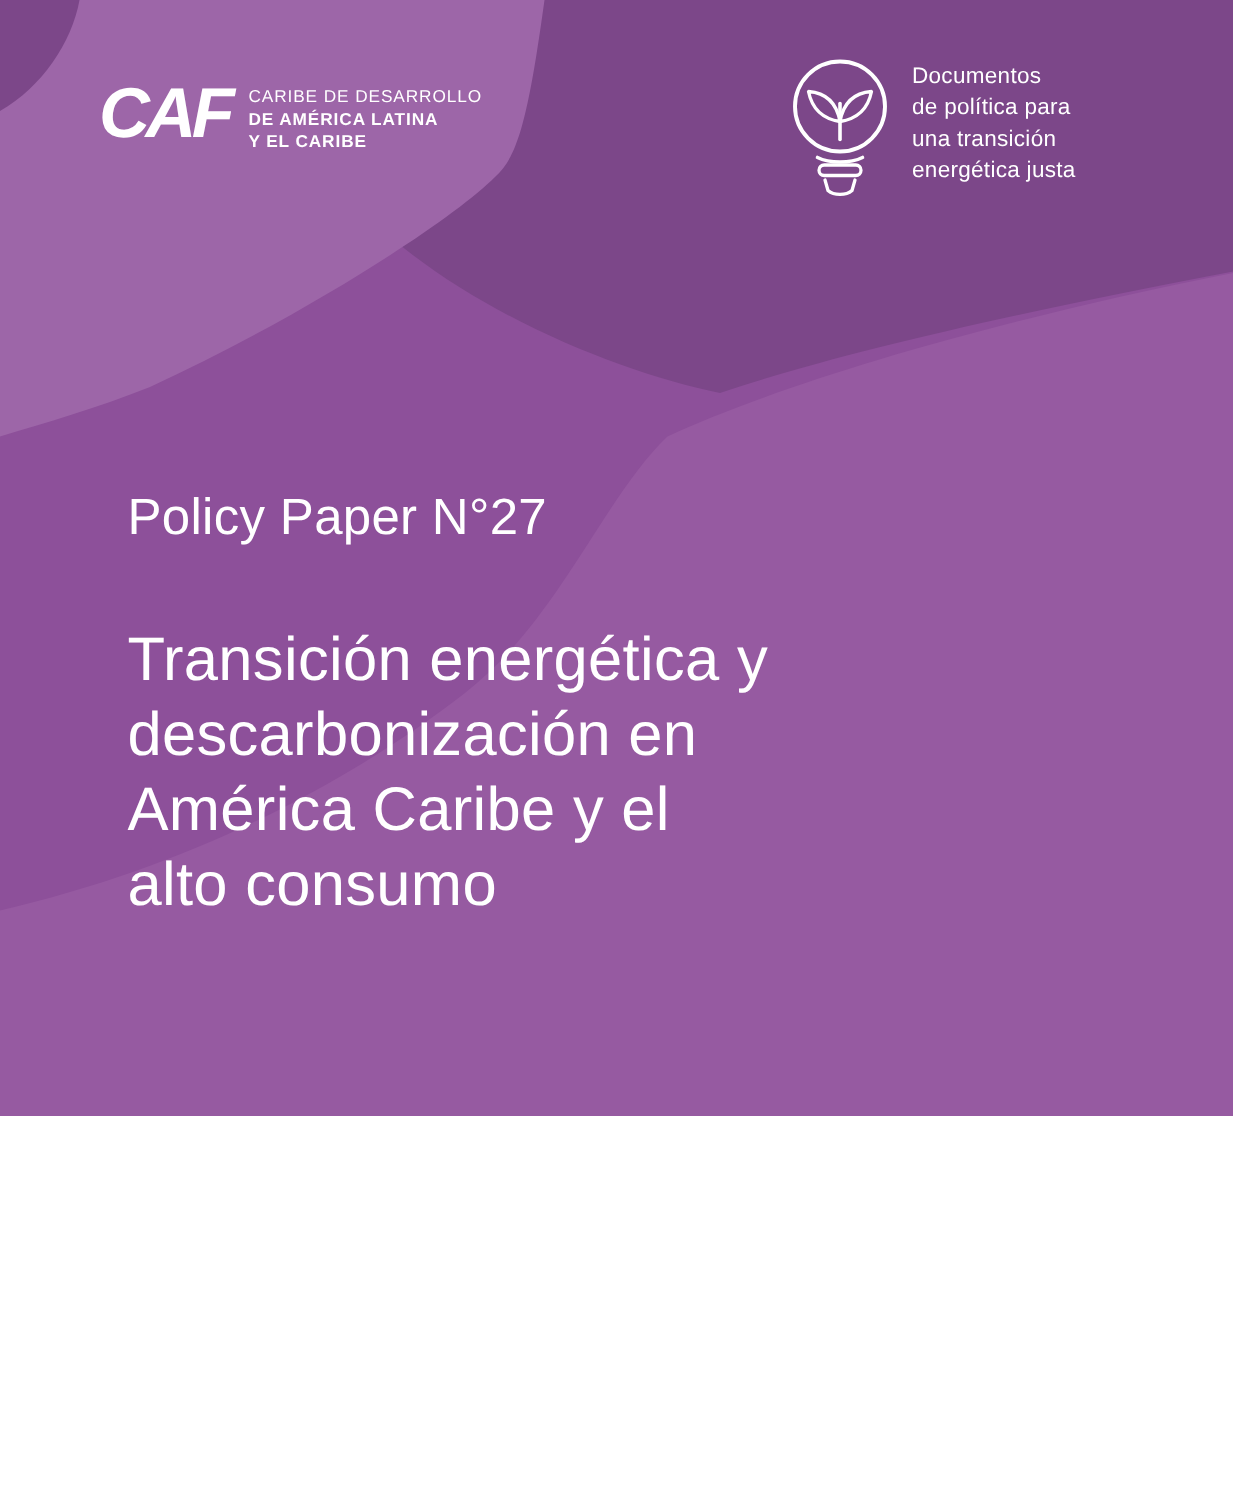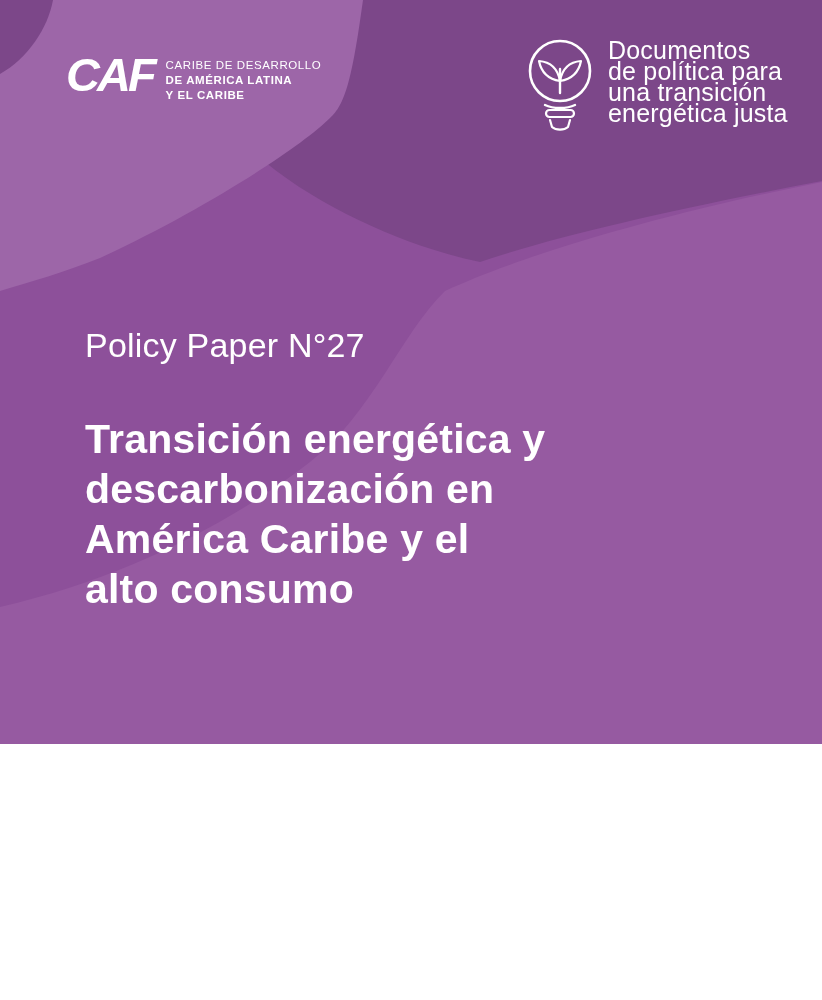--- a/index.html
+++ b/index.html
@@ -18,25 +18,25 @@
   .caf-wordmark{
     font-size:47px;font-weight:900;font-style:italic;
     letter-spacing:-3px;line-height:46px;
   }
   .caf-lines{margin-left:12px;margin-top:6px;font-size:11.5px;line-height:15px;}
   .caf-lines .l1{font-weight:400;letter-spacing:0.6px;}
   .caf-lines .l2,.caf-lines .l3{font-weight:700;letter-spacing:0.6px;}
 
   
   .series-icon{left:521px;top:37px;width:78px;height:96px;}
-  .series-text{left:608px;top:40px;font-size:25px;line-height:21px;font-weight:400;letter-spacing:0.2px;}
+  .series-text{left:608px;top:40px;font-size:15px;line-height:21px;font-weight:400;letter-spacing:0.2px;}
 
   
   .kicker{left:85px;top:326px;font-size:34px;font-weight:400;letter-spacing:0.2px;}
-  .title{left:85px;top:414px;font-size:41px;font-weight:700;line-height:50px;letter-spacing:0.2px;}
+  .title{left:85px;top:414px;font-size:41px;font-weight:400;line-height:50px;letter-spacing:0.2px;}
 
   
   .dots{
     left:128px;top:858px;
     display:grid;
     grid-template-columns:repeat(13,4px);
     grid-auto-rows:4px;
     column-gap:15.5px;row-gap:15.6px;
   }
   .dot{width:4px;height:4px;border-radius:1.2px;background:rgba(255,255,255,0.92);}

